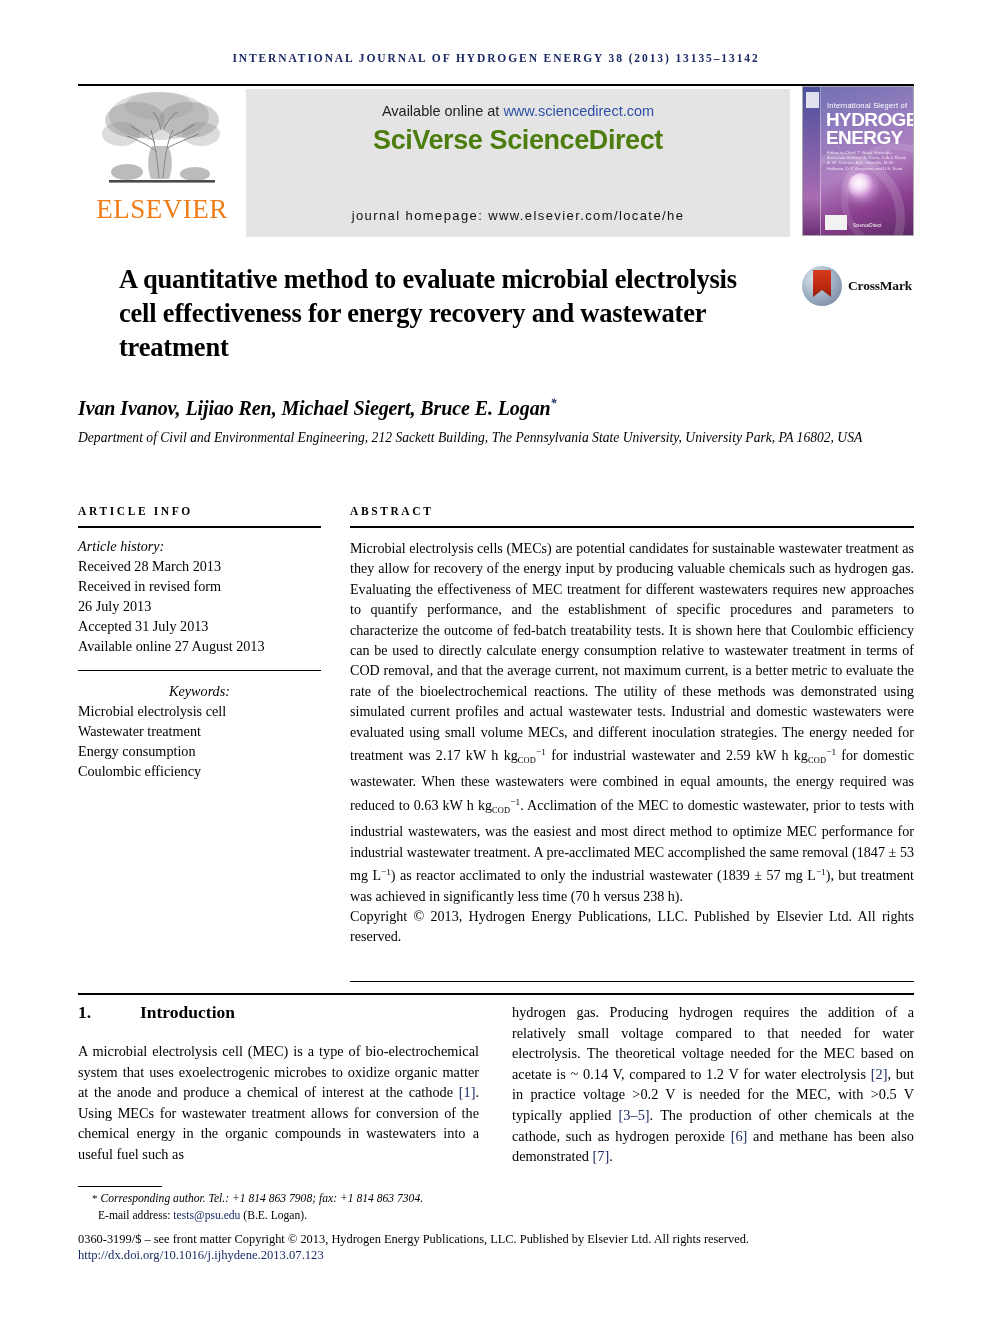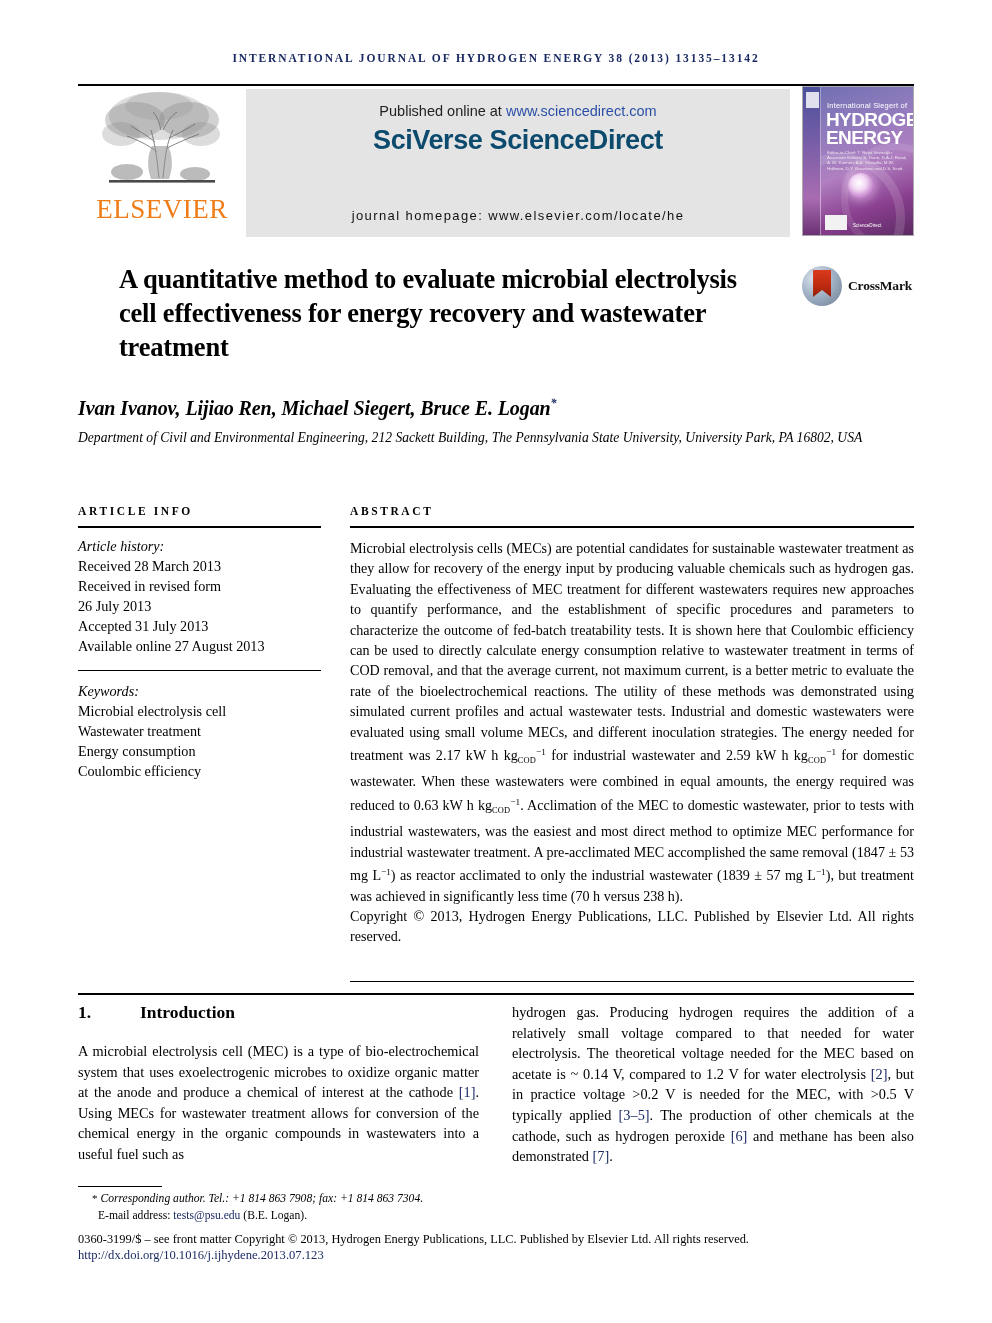--- a/index.html
+++ b/index.html
@@ -66,21 +66,21 @@
     font-size: 14.5px;
     color: #222;
   }
   .avail a { color: #2b4fa8; text-decoration: none; }
   .sciverse {
     position: absolute; top: 36px; left: 0; width: 100%;
     text-align: center;
     font-family: "Liberation Sans", sans-serif;
     font-weight: bold;
     font-size: 27px;
-    color: #0c4a6e;
+    color: #4d7c0f;
     letter-spacing: -0.4px;
   }
   .jhome {
     position: absolute; bottom: 14px; left: 0; width: 100%;
     text-align: center;
     font-family: "Liberation Sans", sans-serif;
     font-size: 13px;
     letter-spacing: 1.4px;
     color: #111;
   }
@@ -223,21 +223,21 @@
     line-height: 20px;
   }
   .hist .lab { font-style: italic; }
   .kw-rule { border-top: 1px solid #000; margin-top: 14px; }
   .kws {
     margin-top: 10px;
     font-family: "Liberation Serif", serif;
     font-size: 14.2px;
     line-height: 20px;
   }
-  .kws .lab { font-style: italic; }
+  .kws .lab { font-style: italic; text-align: center; }
 
   .abstract-body {
     margin-top: 10px;
     font-family: "Liberation Serif", serif;
     font-size: 14.1px;
     line-height: 20.4px;
     text-align: justify;
     text-justify: inter-word;
   }
   .abstract-body p { margin: 0; }
@@ -340,21 +340,21 @@
             <ellipse cx="98" cy="88" rx="15" ry="7"></ellipse>
           </g>
           <rect x="12" y="94" width="106" height="2.6" fill="#4a4a4a"></rect>
         </svg>
       </div>
       <div class="elsevier-word">ELSEVIER</div>
     </div>
 
     <div class="sd-band">
       <div class="avail">
-        <span>Published online at </span><a href="#">www.sciencedirect.com</a>
+        <span>Available online at </span><a href="#">www.sciencedirect.com</a>
       </div>
       <div class="sciverse">SciVerse ScienceDirect</div>
       <div class="jhome">journal homepage: www.elsevier.com/locate/he</div>
     </div>
 
     <div class="cover-box">
       <div class="cover">
         <div class="swirl"></div>
         <div class="swirl2"></div>
         <div class="lband">

